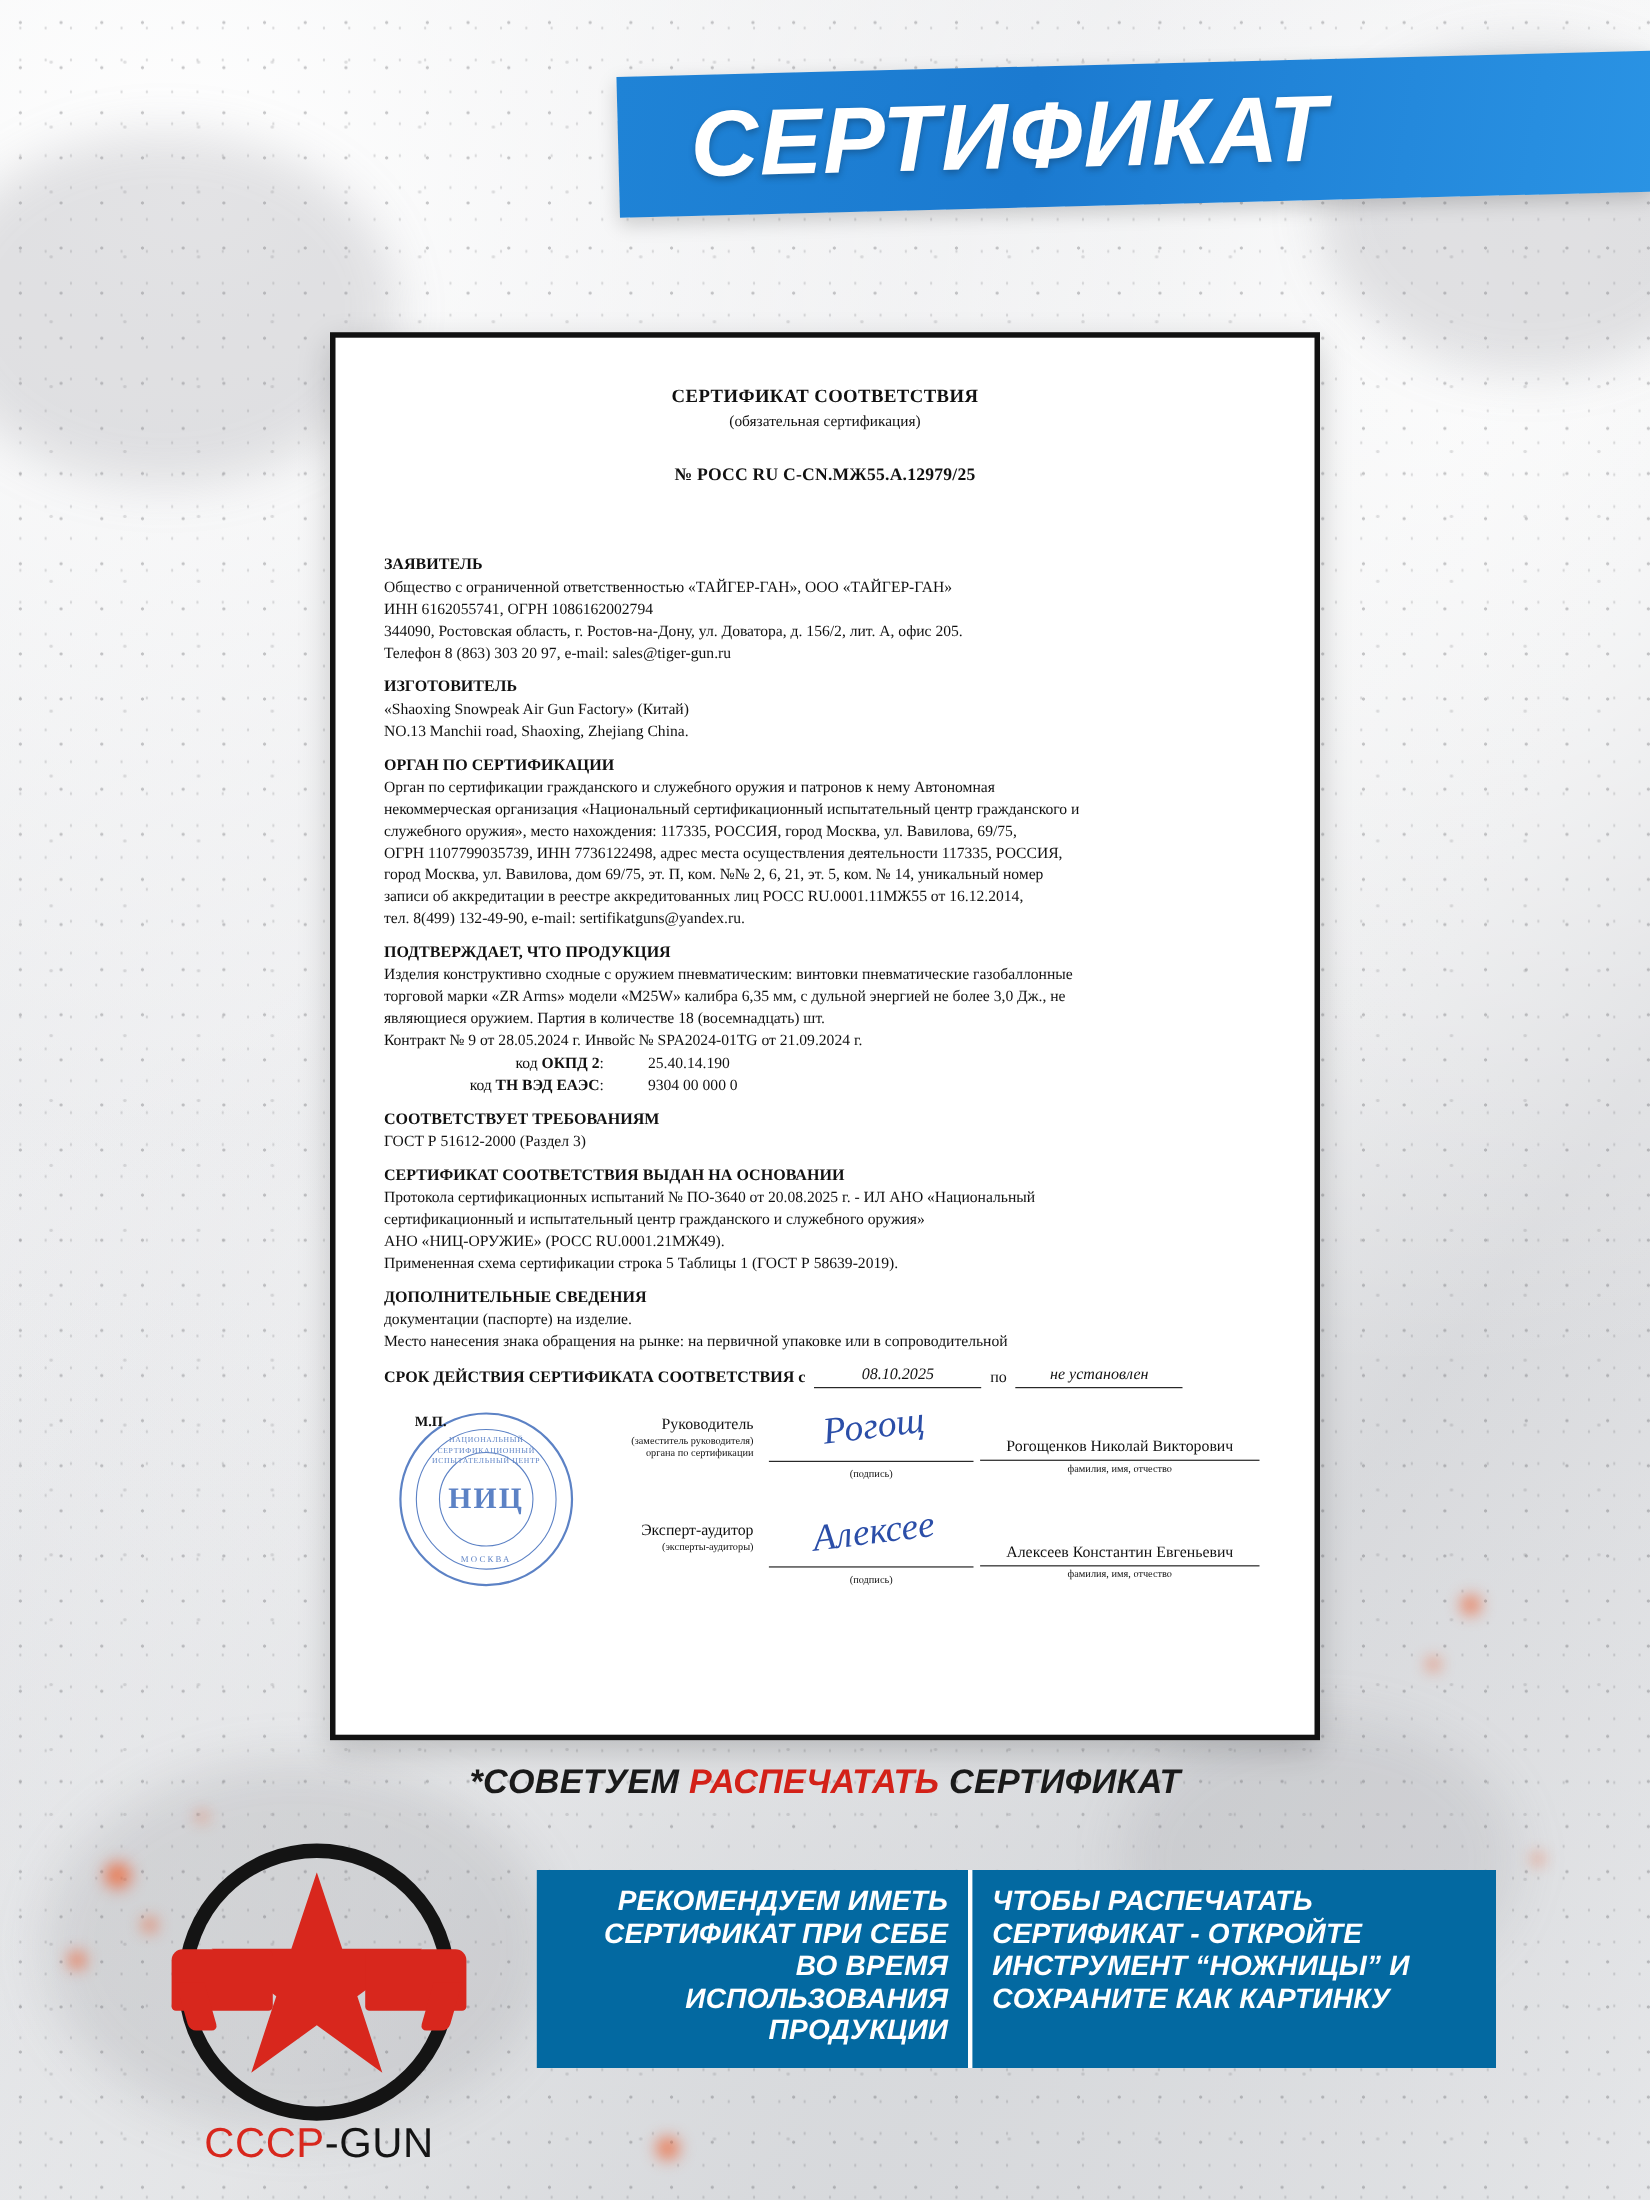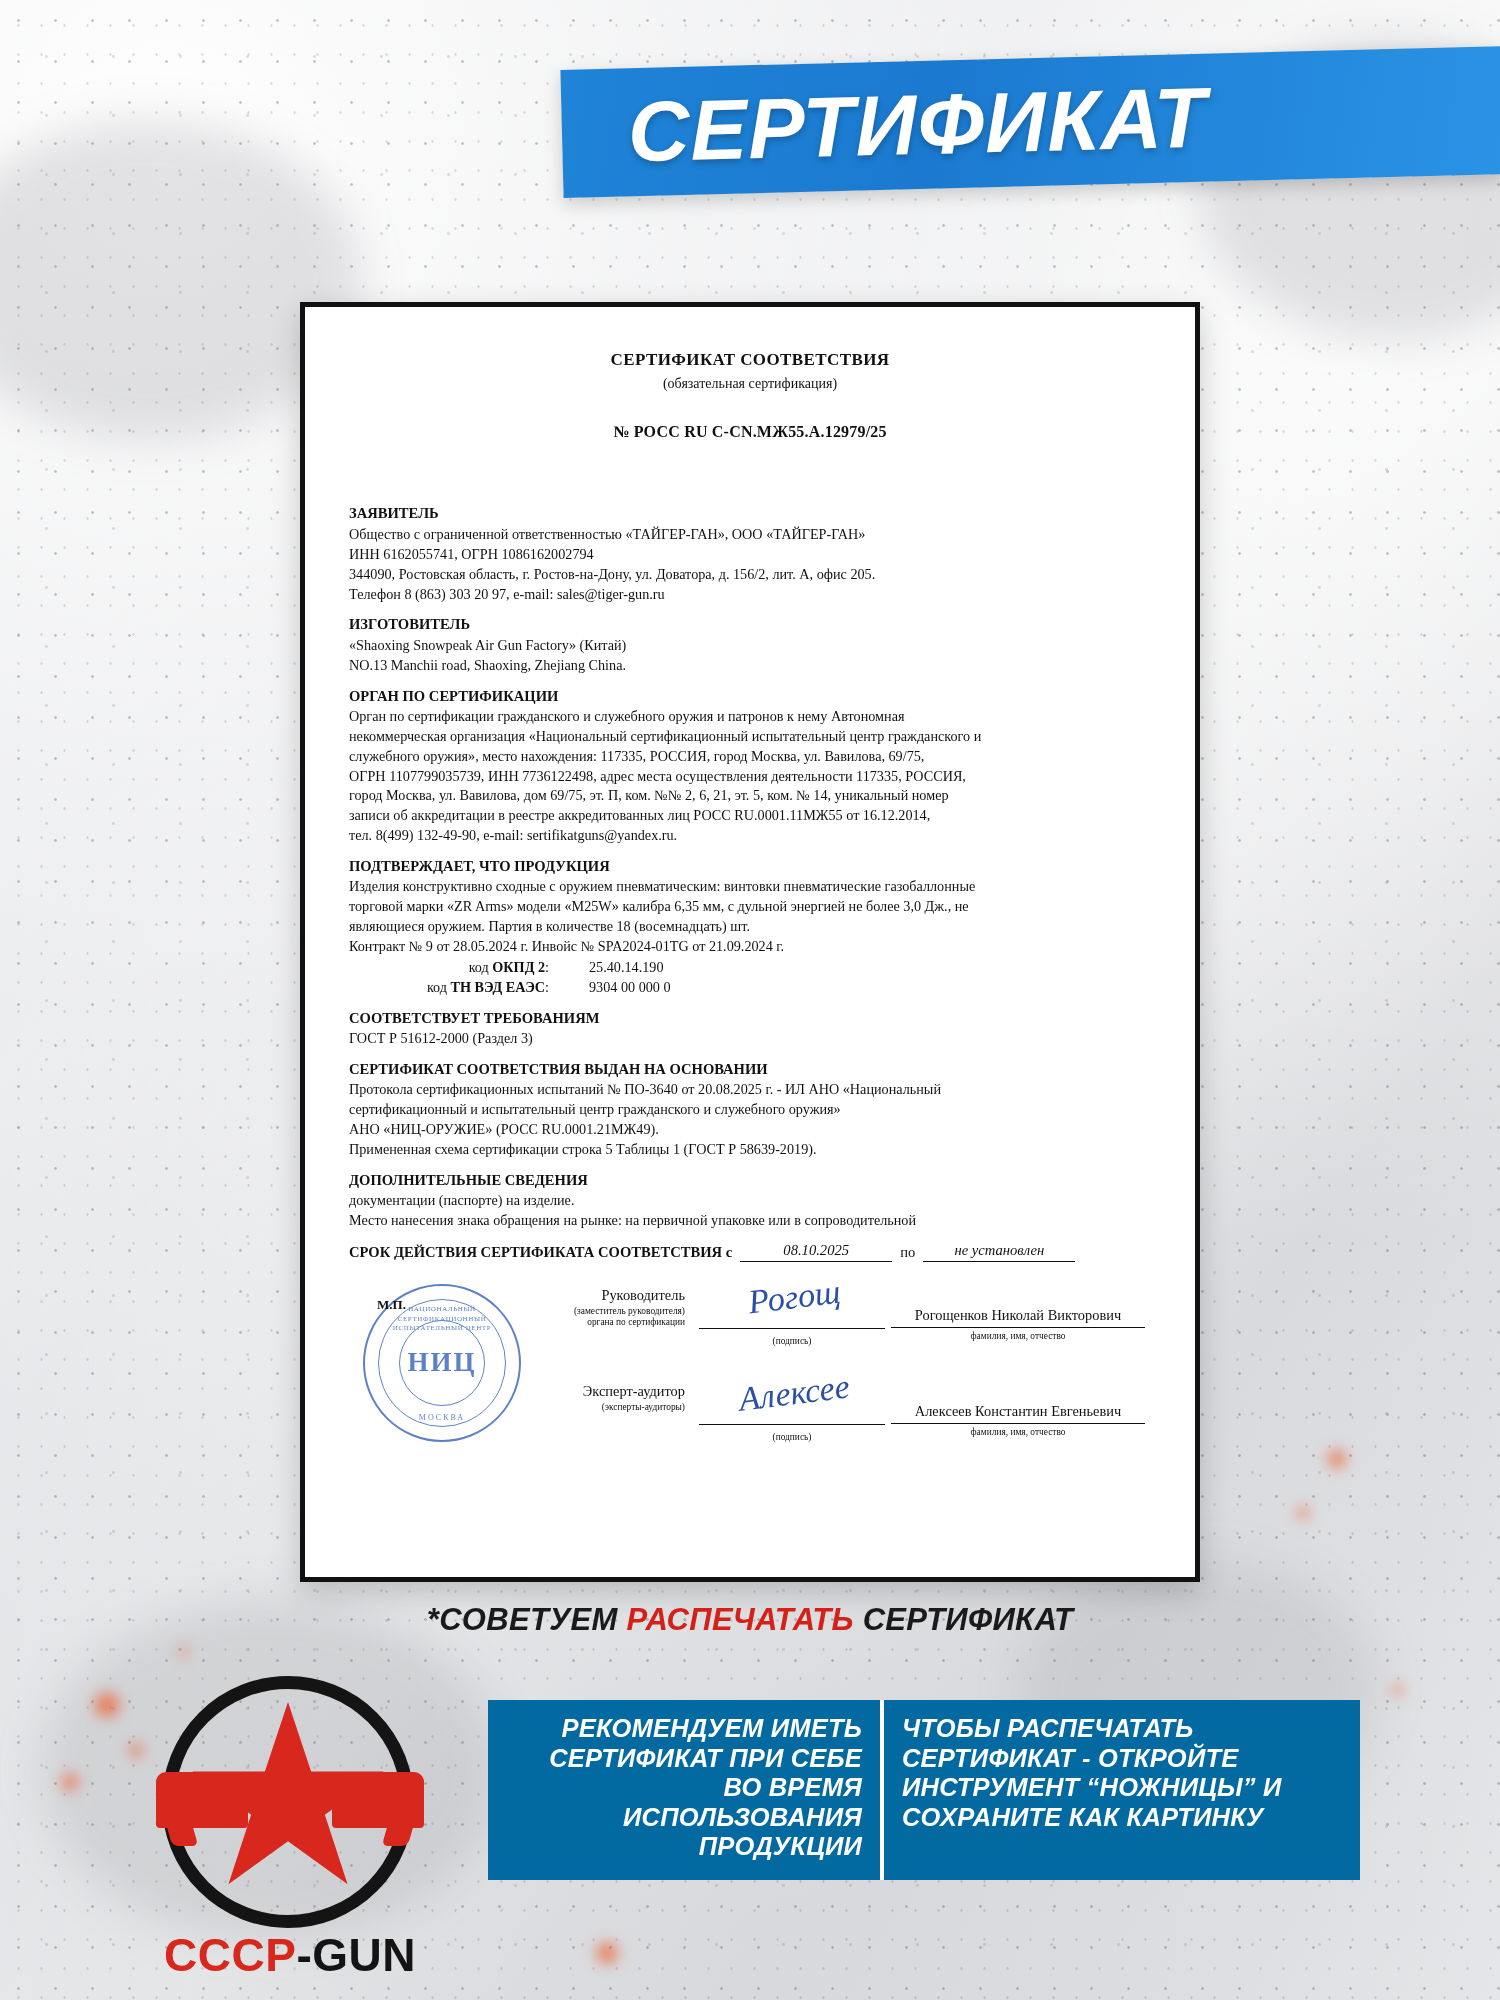--- a/index.html
+++ b/index.html
@@ -222,21 +222,21 @@
     text-align: center;
     color: #2f5fb5;
     font-size: 7px;
     letter-spacing: .6px;
   }
   .stamp-top { top: 19px; }
   .stamp-bottom { bottom: 17px; font-size: 8px; letter-spacing: 2px; }
   .mp {
     position: absolute;
     left: 28px;
-    top: 18px;
+    top: 5px;
     font-weight: bold;
     font-size: 13px;
     color: #111;
   }
 
   .sig-row {
     position: absolute;
     left: 178px;
     right: 0;
     display: flex;
@@ -389,22 +389,22 @@
   }
   .logo-gun.l { left: 16px; top: 96px; transform: scaleX(-1); }
   .logo-gun.r { right: 16px; top: 96px; }
   .logo-text {
     position: absolute;
     left: 0;
     right: 0;
     top: 252px;
     text-align: center;
     font-family: "Liberation Sans", sans-serif;
-    font-weight: bold;
-    font-size: 46px;
+    font-weight: normal;
+    font-size: 38px;
     color: #141414;
     letter-spacing: .5px;
   }
   .logo-text .red { color: #d8271d; }
 </style>
 </head>
 <body>
 
 <div class="bg"></div>
 <div class="speckle"></div>

